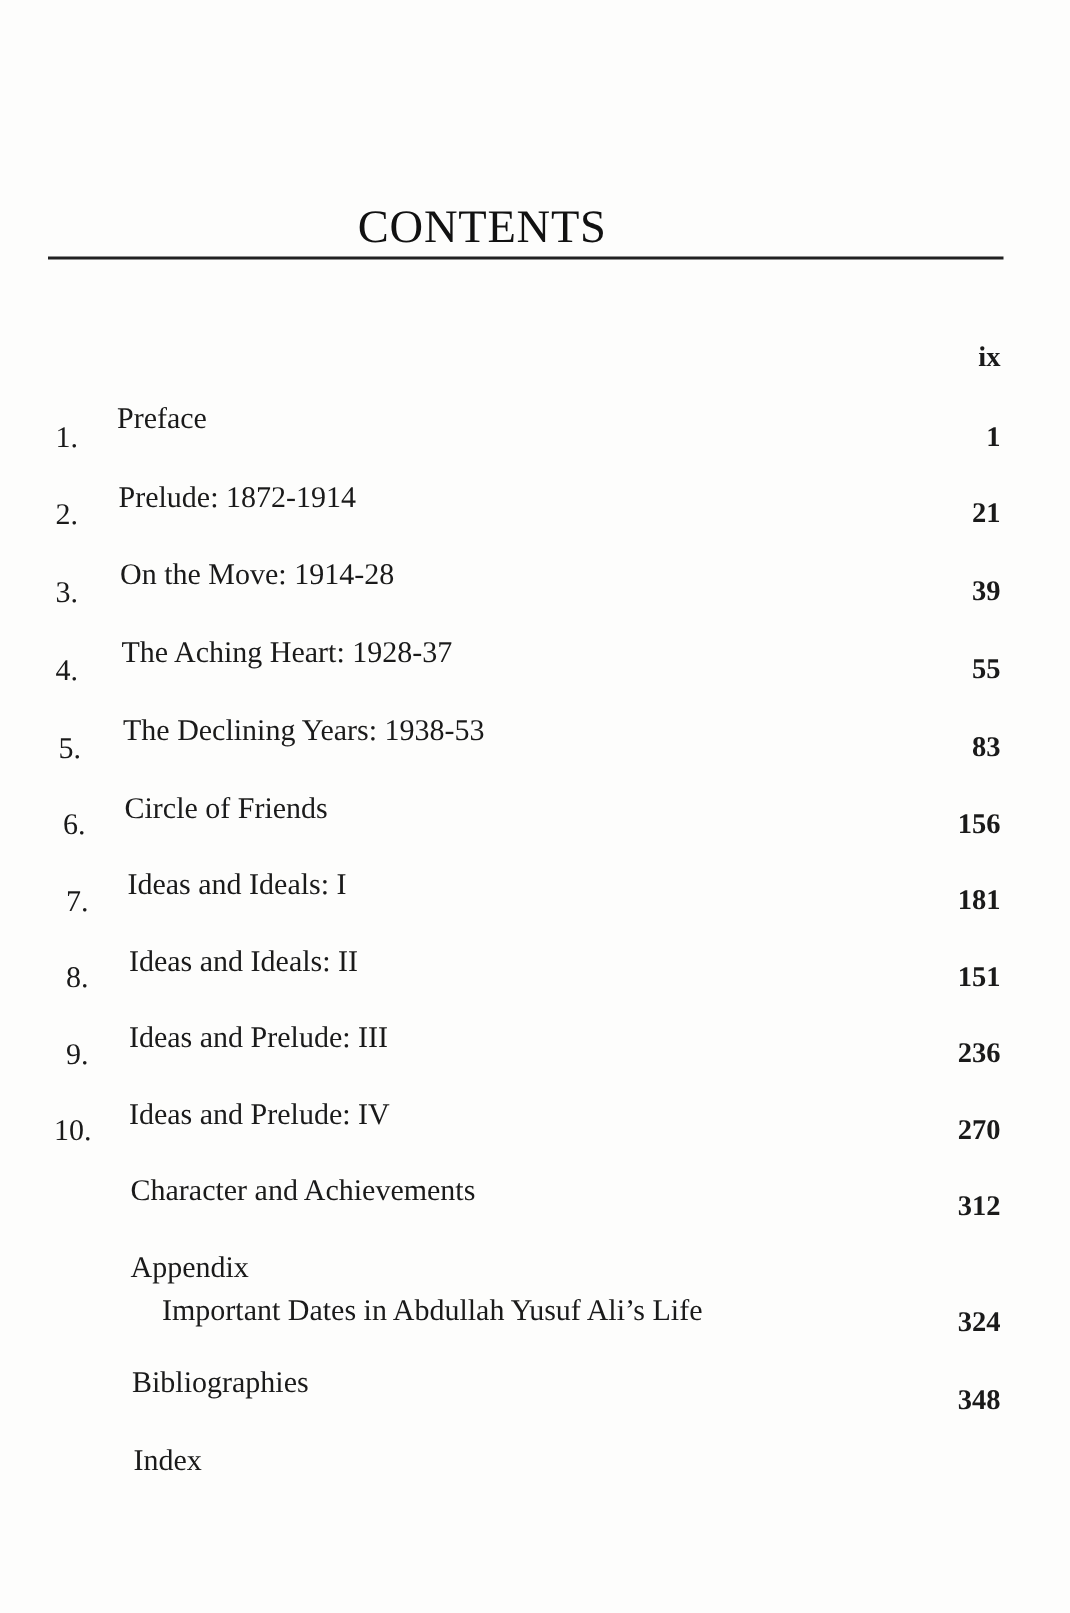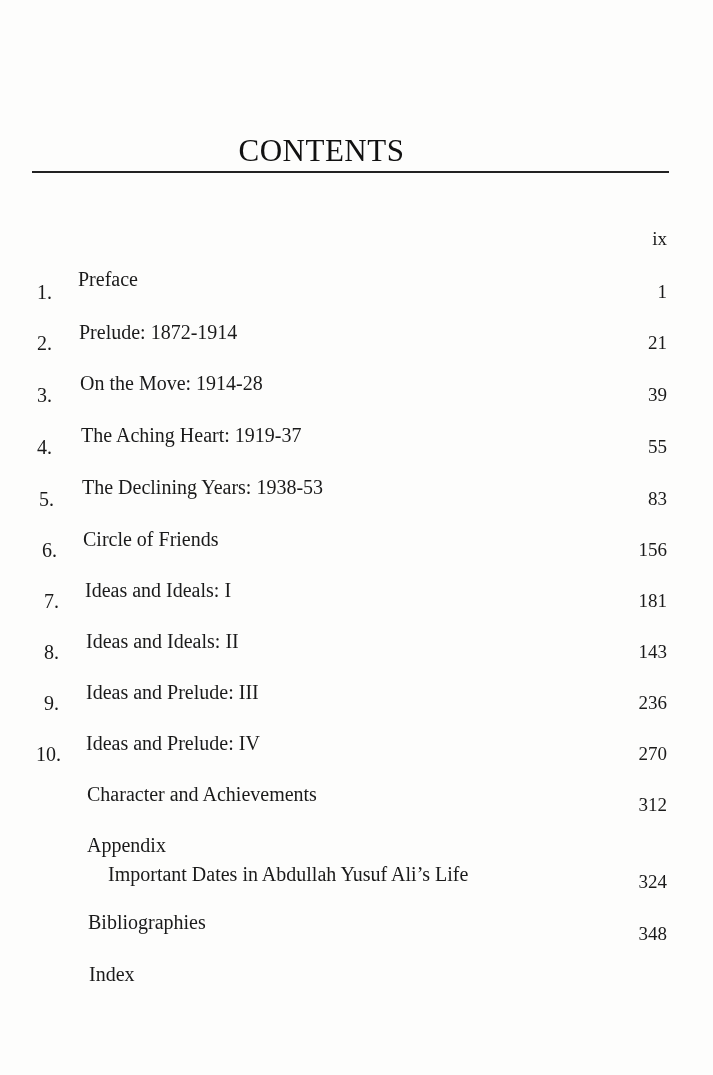--- a/index.html
+++ b/index.html
@@ -10,21 +10,21 @@
     .title {
       position: absolute; top: 133px; left: 0; width: 643px; text-align: center;
       font-size: 31px; letter-spacing: 0.5px; color: #111;
     }
     .rule {
       position: absolute; top: 171px; left: 32px; width: 637px; height: 2px; background: #222;
     }
     .entry { position: absolute; left: 0; width: 713px; font-size: 20px; }
     .num { position: absolute; left: 37px; }
     .label { position: absolute; margin-top: 40px; }
-    .page { position: absolute; right: 46px; font-weight: normal; font-size: 19px; }
+    .page { position: absolute; right: 46px; font-weight: bold; font-size: 19px; }
     .sub { position: absolute; font-size: 20px; margin-top: 45px; }
   </style>
 </head>
 <body>
 
 <div class="title">CONTENTS</div>
 <div class="rule"></div>
 
 <div class="entry" style="top:228px">
   <span class="label" style="left:78px">Preface</span>
@@ -38,21 +38,21 @@
 </div>
 
 <div class="entry" style="top:332px">
   <span class="num">2.</span>
   <span class="label" style="left:80px">On the Move: 1914-28</span>
   <span class="page">21</span>
 </div>
 
 <div class="entry" style="top:384px">
   <span class="num">3.</span>
-  <span class="label" style="left:81px">The Aching Heart: 1919-37</span>
+  <span class="label" style="left:81px">The Aching Heart: 1928-37</span>
   <span class="page">39</span>
 </div>
 
 <div class="entry" style="top:436px">
   <span class="num">4.</span>
   <span class="label" style="left:82px">The Declining Years: 1938-53</span>
   <span class="page">55</span>
 </div>
 
 <div class="entry" style="top:488px">
@@ -69,21 +69,21 @@
 
 <div class="entry" style="top:590px">
   <span class="num" style="left:44px">7.</span>
   <span class="label" style="left:86px">Ideas and Ideals: II</span>
   <span class="page">181</span>
 </div>
 
 <div class="entry" style="top:641px">
   <span class="num" style="left:44px">8.</span>
   <span class="label" style="left:86px">Ideas and Prelude: III</span>
-  <span class="page">143</span>
+  <span class="page">151</span>
 </div>
 
 <div class="entry" style="top:692px">
   <span class="num" style="left:44px">9.</span>
   <span class="label" style="left:86px">Ideas and Prelude: IV</span>
   <span class="page">236</span>
 </div>
 
 <div class="entry" style="top:743px">
   <span class="num" style="left:36px">10.</span>

